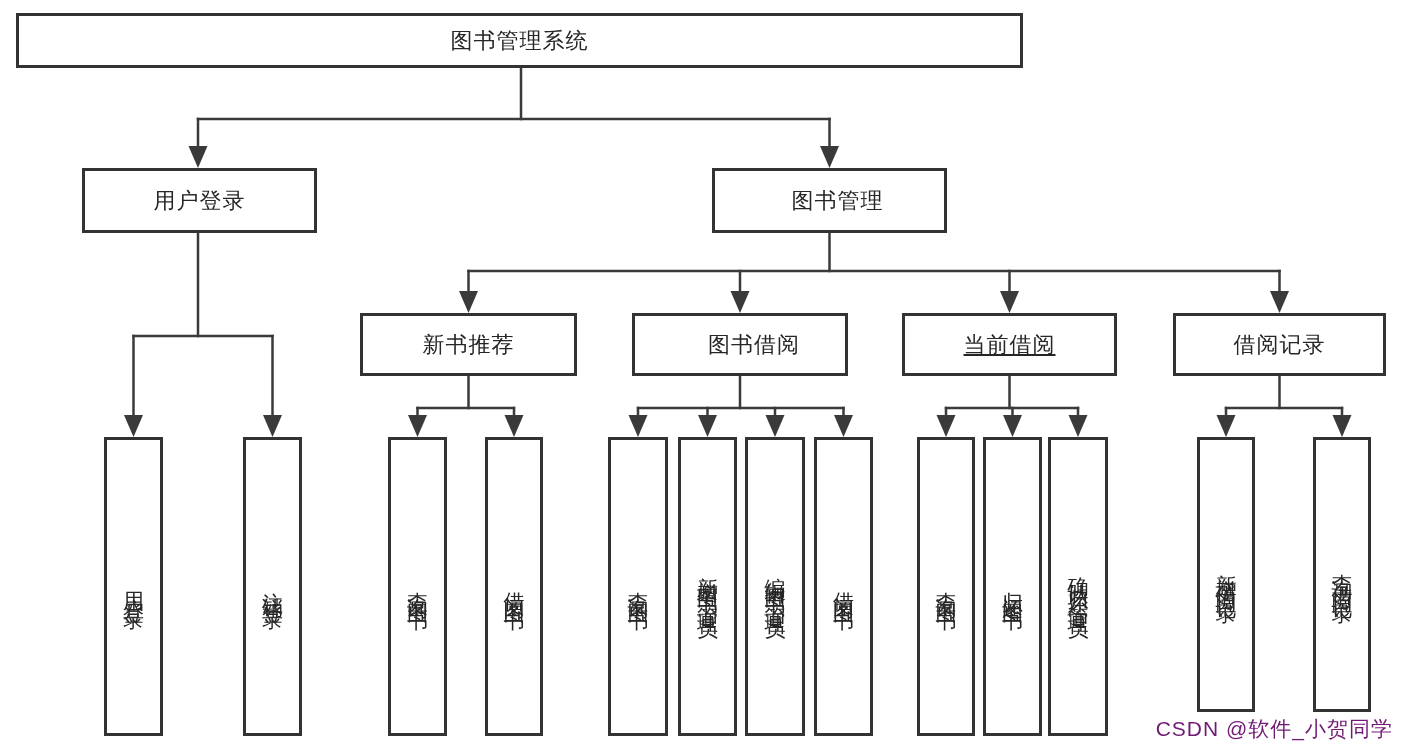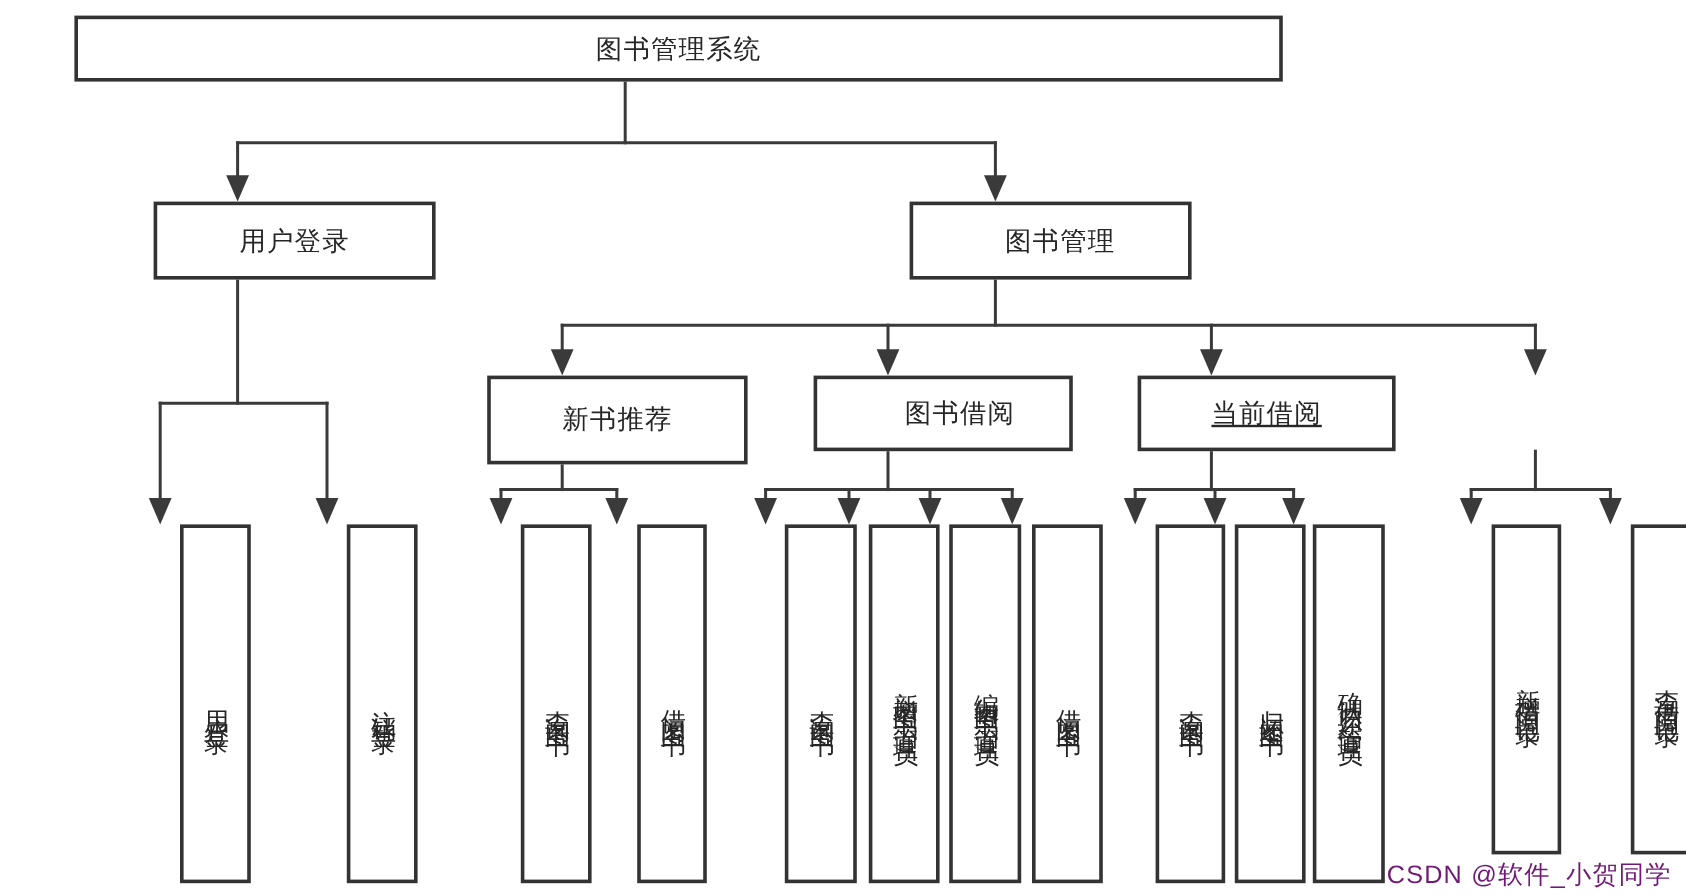--- a/index.html
+++ b/index.html
@@ -3,21 +3,21 @@
 <meta charset="utf-8">
 <style>
   html,body{margin:0;padding:0;background:#ffffff;}
   .stage{
     position:relative;width:1405px;height:747px;background:#ffffff;
     font-family:"Liberation Sans","DejaVu Sans",sans-serif;overflow:hidden;
   }
   .wires{position:absolute;left:0;top:0;width:1405px;height:747px;}
   .node{
     position:absolute;background:#ffffff;border:3px solid #333333;box-sizing:border-box;
-    display:flex;align-items:center;justify-content:center;color:#262626;margin-left:46px;
+    display:flex;align-items:center;justify-content:center;color:#262626;
   }
   .h{font-size:22px;letter-spacing:1px;}
   .v .txt{
     writing-mode:vertical-rl;text-orientation:mixed;
     font-size:21px;letter-spacing:6px;line-height:1.15;
   }
   .watermark{
     position:absolute;right:12px;bottom:4px;z-index:5;
     font-size:21px;color:#701a75;letter-spacing:1px;white-space:nowrap;
   }
@@ -93,28 +93,31 @@
     <span>图书管理系统</span>
   </div>
 
   <div class="node h" style="left:82px;top:168px;width:235px;height:65px;">
     <span>用户登录</span>
   </div>
   <div class="node h" style="left:712px;top:168px;width:235px;height:65px;padding-left:16px;">
     <span>图书管理</span>
   </div>
 
-  <div class="node h" style="left:360px;top:313px;width:217px;height:74px;">
+  <div class="node h" style="left:360px;top:313px;width:217px;height:63px;">
     <span>新书推荐</span>
   </div>
   <div class="node h" style="left:632px;top:313px;width:216px;height:63px;padding-left:28px;">
     <span>图书借阅</span>
   </div>
   <div class="node h" style="left:902px;top:313px;width:215px;height:63px;text-decoration:underline;">
     <span>当前借阅</span>
+  </div>
+  <div class="node h" style="left:1173px;top:313px;width:213px;height:63px;">
+    <span>借阅记录</span>
   </div>
 
   <div class="node v" style="left:104px;top:437px;width:59px;height:299px;">
     <span class="txt">用户登录</span>
   </div>
   <div class="node v" style="left:243px;top:437px;width:59px;height:299px;">
     <span class="txt">注销登录</span>
   </div>
 
   <div class="node v" style="left:388px;top:437px;width:59px;height:299px;">

